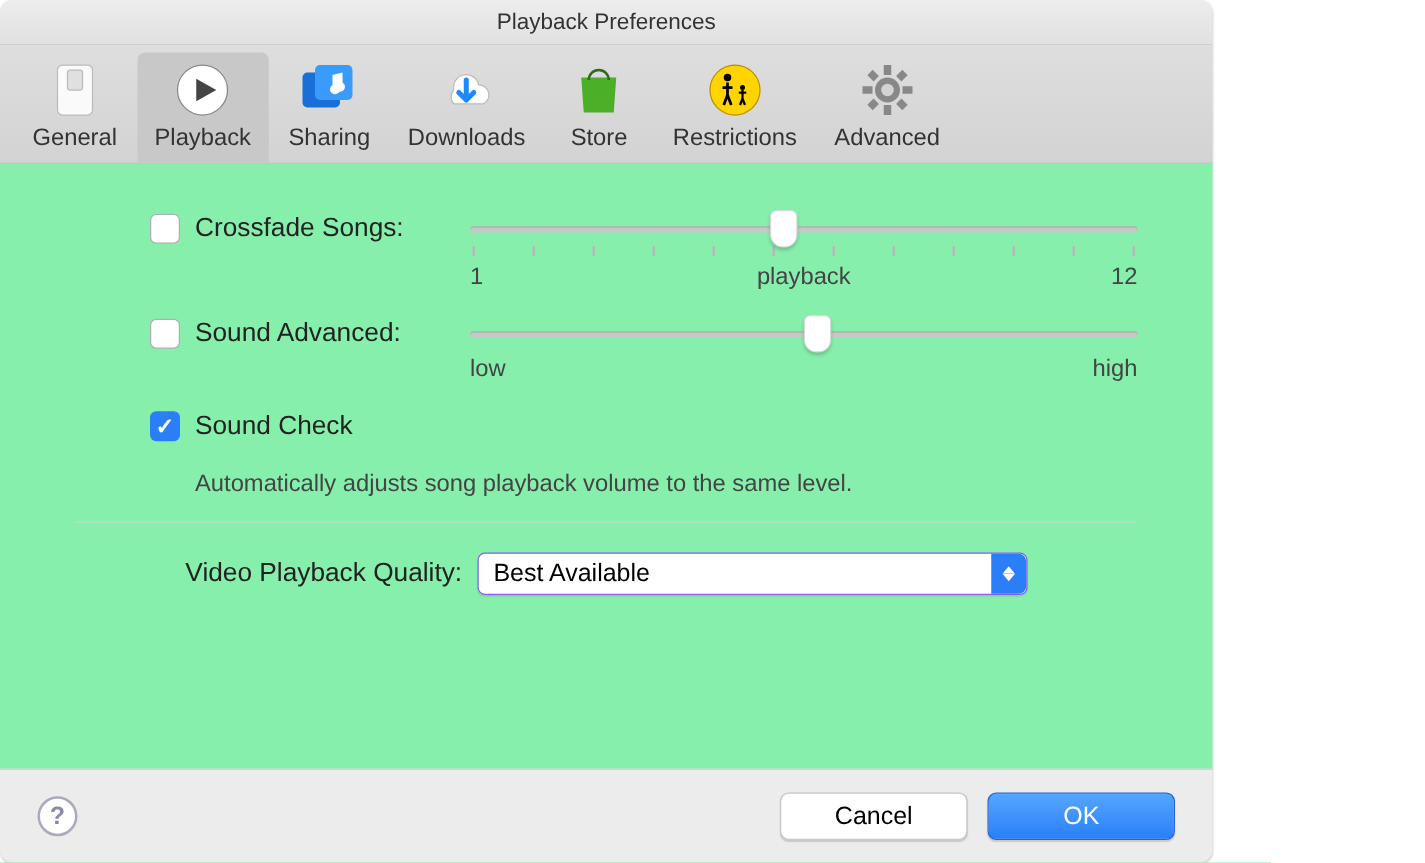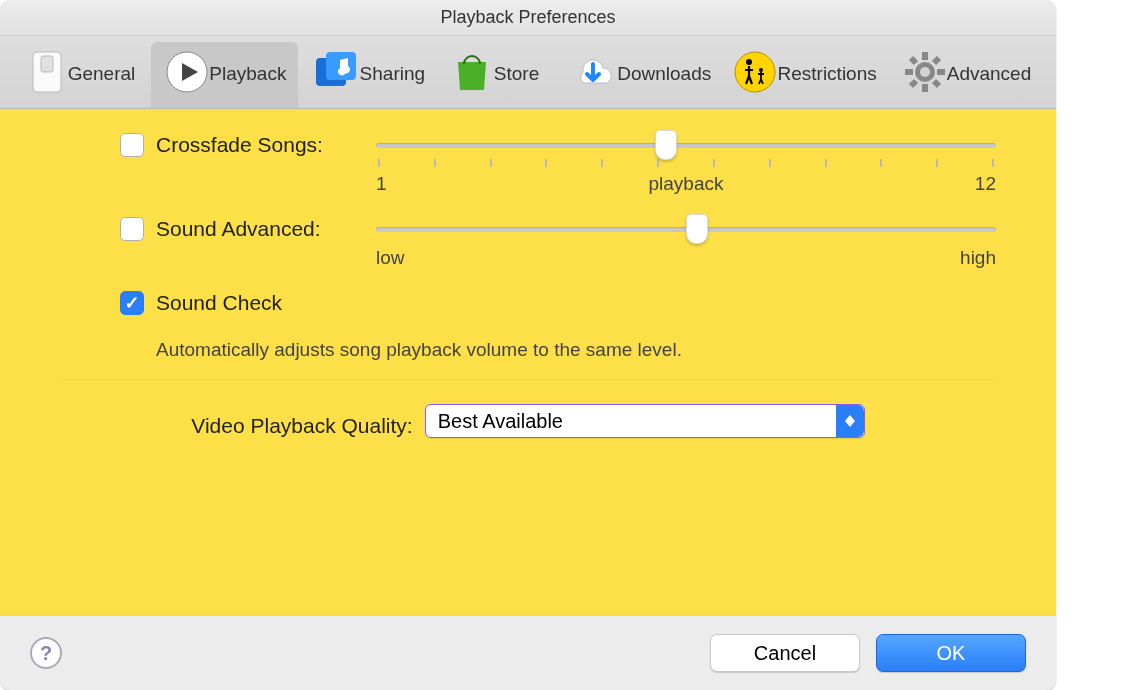--- a/index.html
+++ b/index.html
@@ -4,21 +4,21 @@
 <style>
   * { box-sizing: border-box; margin: 0; padding: 0; }
   body {
     font-family: -apple-system, "Helvetica Neue", Helvetica, Arial, sans-serif;
     background: #fff;
     width: 1140px;
     height: 690px;
     overflow: hidden;
   }
   .window {
-    width: 1056px;
+    width: 970px;
     height: 690px;
     background: #ececec;
     border-radius: 10px;
     box-shadow: 0 1px 2px rgba(0,0,0,0.2);
     display: flex;
     flex-direction: column;
   }
   .titlebar {
     height: 36px;
     display: flex;
@@ -31,21 +31,21 @@
     color: #333;
   }
   .toolbar {
     display: flex;
     padding: 6px 12px 0 12px;
     background: linear-gradient(#dedede,#d3d3d3);
     border-bottom: 1px solid #b8b8b8;
   }
   .toolbar-item {
     display: flex;
-    flex-direction: row;
+    flex-direction: column;
     align-items: center;
     padding: 6px 14px 8px;
     font-size: 19px;
     color: #333;
     cursor: default;
     border-radius: 6px 6px 0 0;
     margin-right: 2px;
     min-width: 86px;
   }
   .toolbar-item.selected {
@@ -54,22 +54,22 @@
   .toolbar-icon {
     width: 48px;
     height: 48px;
     display: flex;
     align-items: center;
     justify-content: center;
     margin-bottom: 4px;
   }
   .content {
     flex: 1;
-    padding: 24px 60px 10px 60px;
-    background: #fde047;
+    padding: 40px 60px 10px 60px;
+    background: #86efac;
   }
   .row {
     display: flex;
     align-items: flex-start;
     margin-bottom: 22px;
   }
   .checkbox {
     width: 24px;
     height: 24px;
     border-radius: 5px;
@@ -153,21 +153,21 @@
     margin-left: 36px;
     margin-top: 24px;
   }
   .divider {
     height: 1px;
     background: #d0d0d0;
     margin: 18px 0 24px 0;
   }
   .select-row {
     display: flex;
-    align-items: flex-end;
+    align-items: center;
     justify-content: center;
     gap: 12px;
   }
   .select-label {
     font-size: 21px;
     color: #222;
   }
   .select {
     background: #fff;
     border: 1px solid #8b5cf6;
@@ -272,36 +272,36 @@
           <rect x="2" y="8" width="30" height="28" rx="4" fill="#1a6ed8"></rect>
           <rect x="12" y="2" width="30" height="28" rx="4" fill="#3a9bff"></rect>
           <path d="M30 8 L30 18 A4 4 0 1 1 26 18 L26 10 L34 8 L34 16 A4 4 0 1 1 30 16" fill="#fff"></path>
         </svg>
       </div>
       <span>Sharing</span>
     </div>
 
     <div class="toolbar-item">
       <div class="toolbar-icon">
+        <svg width="48" height="44" viewBox="0 0 48 44">
+          <path d="M14 22 a10 10 0 0 1 20 -4 a8 8 0 0 1 4 15 h-24 a8 8 0 0 1 0 -11" fill="#fff" stroke="#bbb"></path>
+          <path d="M24 14 v16 m-6 -6 l6 6 l6 -6" stroke="#1e88ff" stroke-width="4" fill="none" stroke-linecap="round" stroke-linejoin="round"></path>
+        </svg>
+      </div>
+      <span>Downloads</span>
+    </div>
+
+    <div class="toolbar-item">
+      <div class="toolbar-icon">
         <svg width="40" height="44" viewBox="0 0 40 44">
           <path d="M6 12 h28 l-2 28 h-24 z" fill="#4caf28"></path>
           <path d="M12 14 a8 8 0 0 1 16 0" fill="none" stroke="#2d6b14" stroke-width="2"></path>
         </svg>
       </div>
       <span>Store</span>
-    </div>
-
-    <div class="toolbar-item">
-      <div class="toolbar-icon">
-        <svg width="48" height="44" viewBox="0 0 48 44">
-          <path d="M14 22 a10 10 0 0 1 20 -4 a8 8 0 0 1 4 15 h-24 a8 8 0 0 1 0 -11" fill="#fff" stroke="#bbb"></path>
-          <path d="M24 14 v16 m-6 -6 l6 6 l6 -6" stroke="#1e88ff" stroke-width="4" fill="none" stroke-linecap="round" stroke-linejoin="round"></path>
-        </svg>
-      </div>
-      <span>Downloads</span>
     </div>
 
     <div class="toolbar-item">
       <div class="toolbar-icon">
         <svg width="44" height="44" viewBox="0 0 44 44">
           <circle cx="22" cy="22" r="20" fill="#ffd400" stroke="#b89000"></circle>
           <circle cx="16" cy="12" r="3" fill="#000"></circle>
           <path d="M16 16 l0 10 m-4 -6 h8 m-4 6 l-3 8 m3 -8 l3 8" stroke="#000" stroke-width="2.2" fill="none"></path>
           <circle cx="28" cy="20" r="2" fill="#000"></circle>
           <path d="M28 22 l0 7 m-3 -5 h6 m-3 5 l-2 5 m2 -5 l2 5" stroke="#000" stroke-width="1.8" fill="none"></path>

